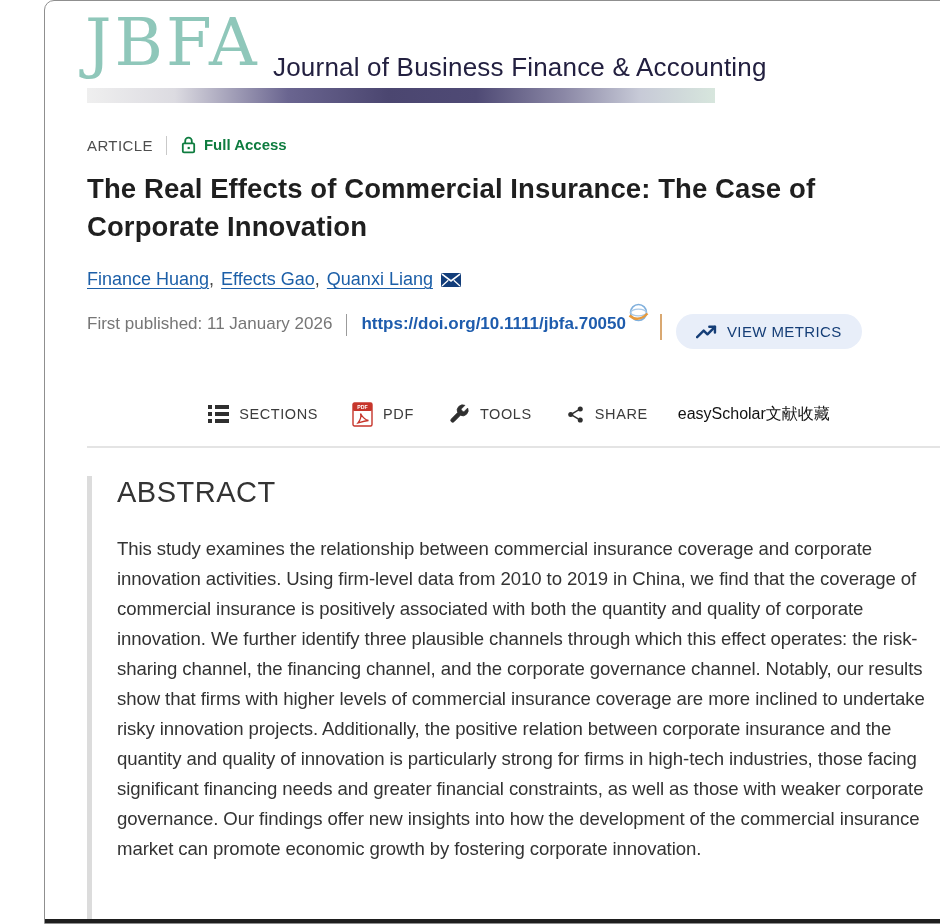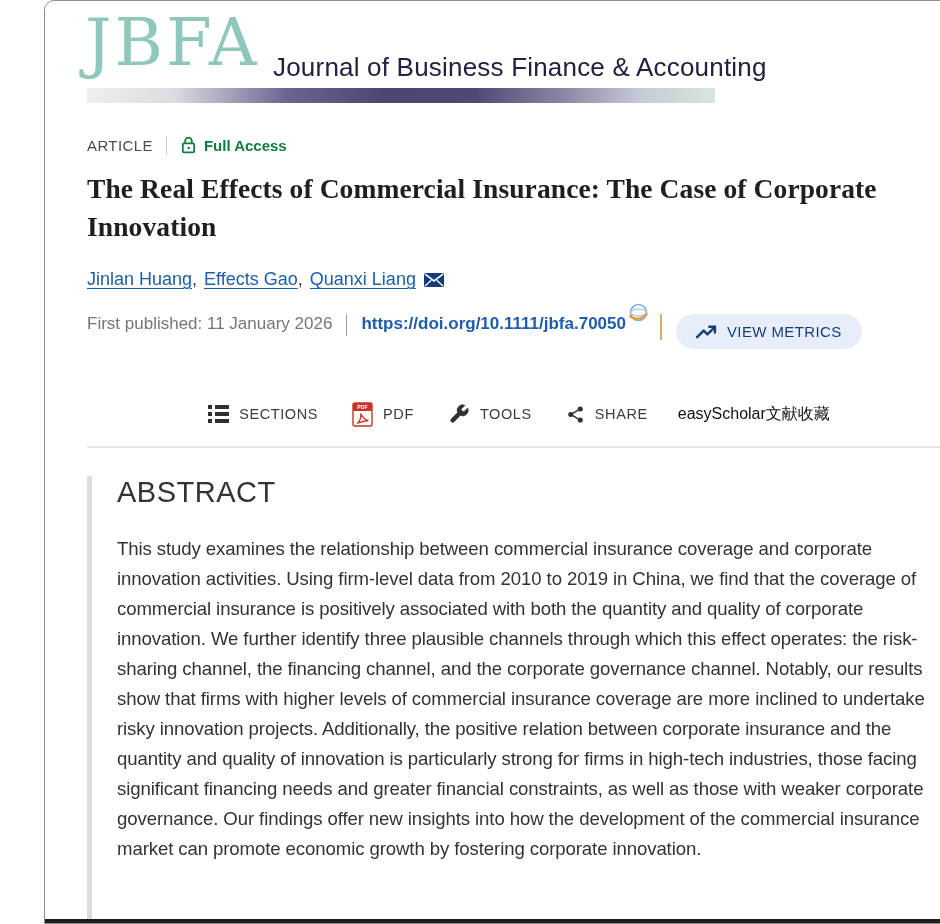--- a/index.html
+++ b/index.html
@@ -34,27 +34,27 @@
     position: absolute; left: 0; top: 66px; width: 628px; height: 15px; z-index: 1;
     background: linear-gradient(90deg,
       #efefef 0%, #dcdbe1 14%, #6a6590 32%, #4b4670 48%,
       #4f4a75 62%, #8b88a6 76%, #c7cad7 88%, #d7e6dd 100%);
   }
 
   
   .article-row { display: flex; align-items: center; margin-top: 31px; height: 20px; }
   .article-type { font-size: 15px; color: #4d4d4d; letter-spacing: 0.4px; }
   .meta-sep { width: 1px; height: 19px; background: #c9c9c9; margin: 0 13px; }
-  .access { display: flex; align-items: center; gap: 7px; }
+  .access { display: flex; align-items: flex-start; gap: 7px; }
   .access-label { font-size: 15px; font-weight: 700; color: #0e7c3f; }
 
   .article-title {
     margin-top: 15px;
     font-size: 27.5px; font-weight: 700; color: #1f1f1f;
-    line-height: 38px; max-width: 790px; letter-spacing: 0.1px; font-family: Liberation Serif, serif;
+    line-height: 38px; max-width: 790px; letter-spacing: 0.1px;
   }
 
   .authors { margin-top: 23px; font-size: 18px; color: #444; display: flex; align-items: center; }
   .author-link { color: #1c5fa8; text-decoration: underline; text-underline-offset: 3px; text-decoration-thickness: 1px; cursor: pointer; }
   .author-sep { color: #444; margin-right: 7px; }
   .mail-icon { margin-left: 8px; display: inline-flex; }
 
   .published-row { display: flex; align-items: flex-start; margin-top: 24px; height: 36px; }
   .published-label { font-size: 17px; color: #767676; }
   .pub-sep { width: 1px; height: 22px; background: #9b9b9b; margin: 0 14px; }
@@ -126,21 +126,21 @@
           <rect x="7.6" y="10.9" width="2.2" height="2.2" fill="#0e7c3f"></rect>
         </svg>
       </span>
       <span class="access-label">Full Access</span>
     </span>
   </div>
 
   <h1 class="article-title">The Real Effects of Commercial Insurance: The Case of Corporate Innovation</h1>
 
   <div class="authors">
-    <a class="author-link">Jinlan Huang</a>
+    <a class="author-link">Finance Huang</a>
       <span class="author-sep">,</span>
     <a class="author-link">Effects Gao</a>
       <span class="author-sep">,</span>
     <a class="author-link">Quanxi Liang</a>
     <span class="mail-icon">
       <svg width="20" height="14" viewBox="0 0 20 14">
         <rect x="0" y="0" width="20" height="14" rx="1.5" fill="#123d7a"></rect>
         <path d="M1 1.2 L10 8 L19 1.2" fill="none" stroke="#ffffff" stroke-width="1.6"></path>
         <path d="M1 13 L7.3 7.2 M19 13 L12.7 7.2" fill="none" stroke="#ffffff" stroke-width="1.2"></path>
       </svg>

